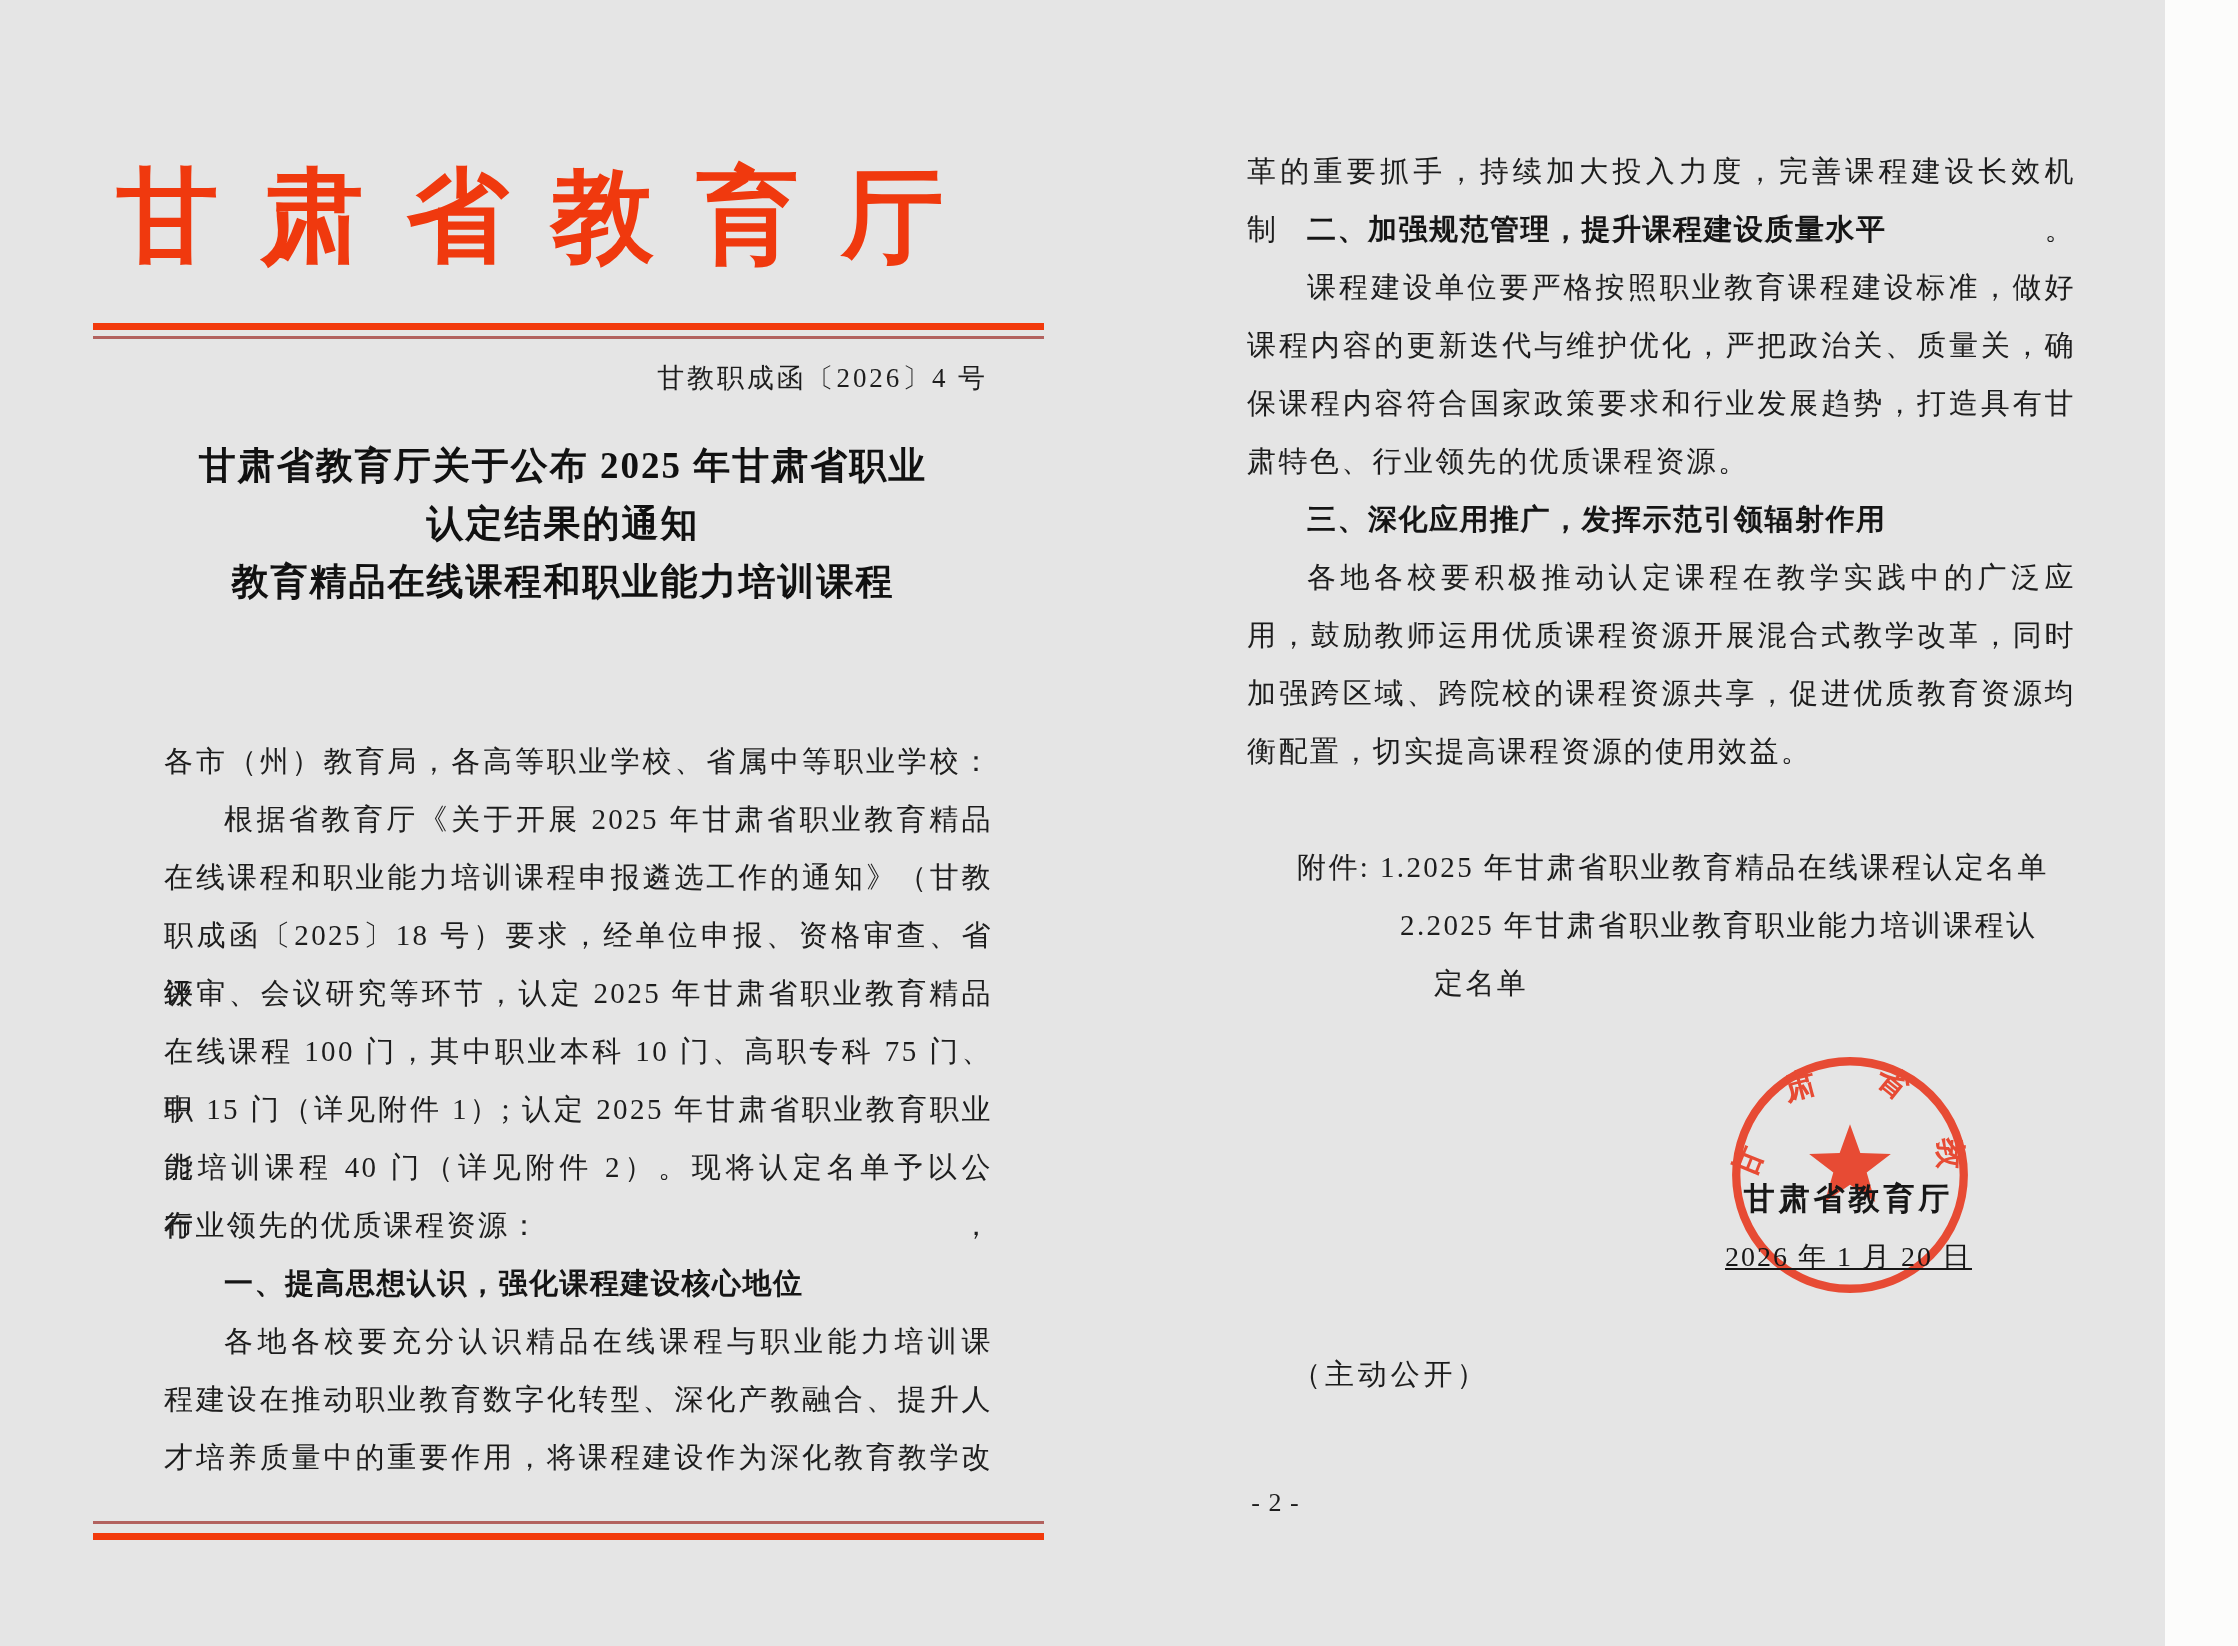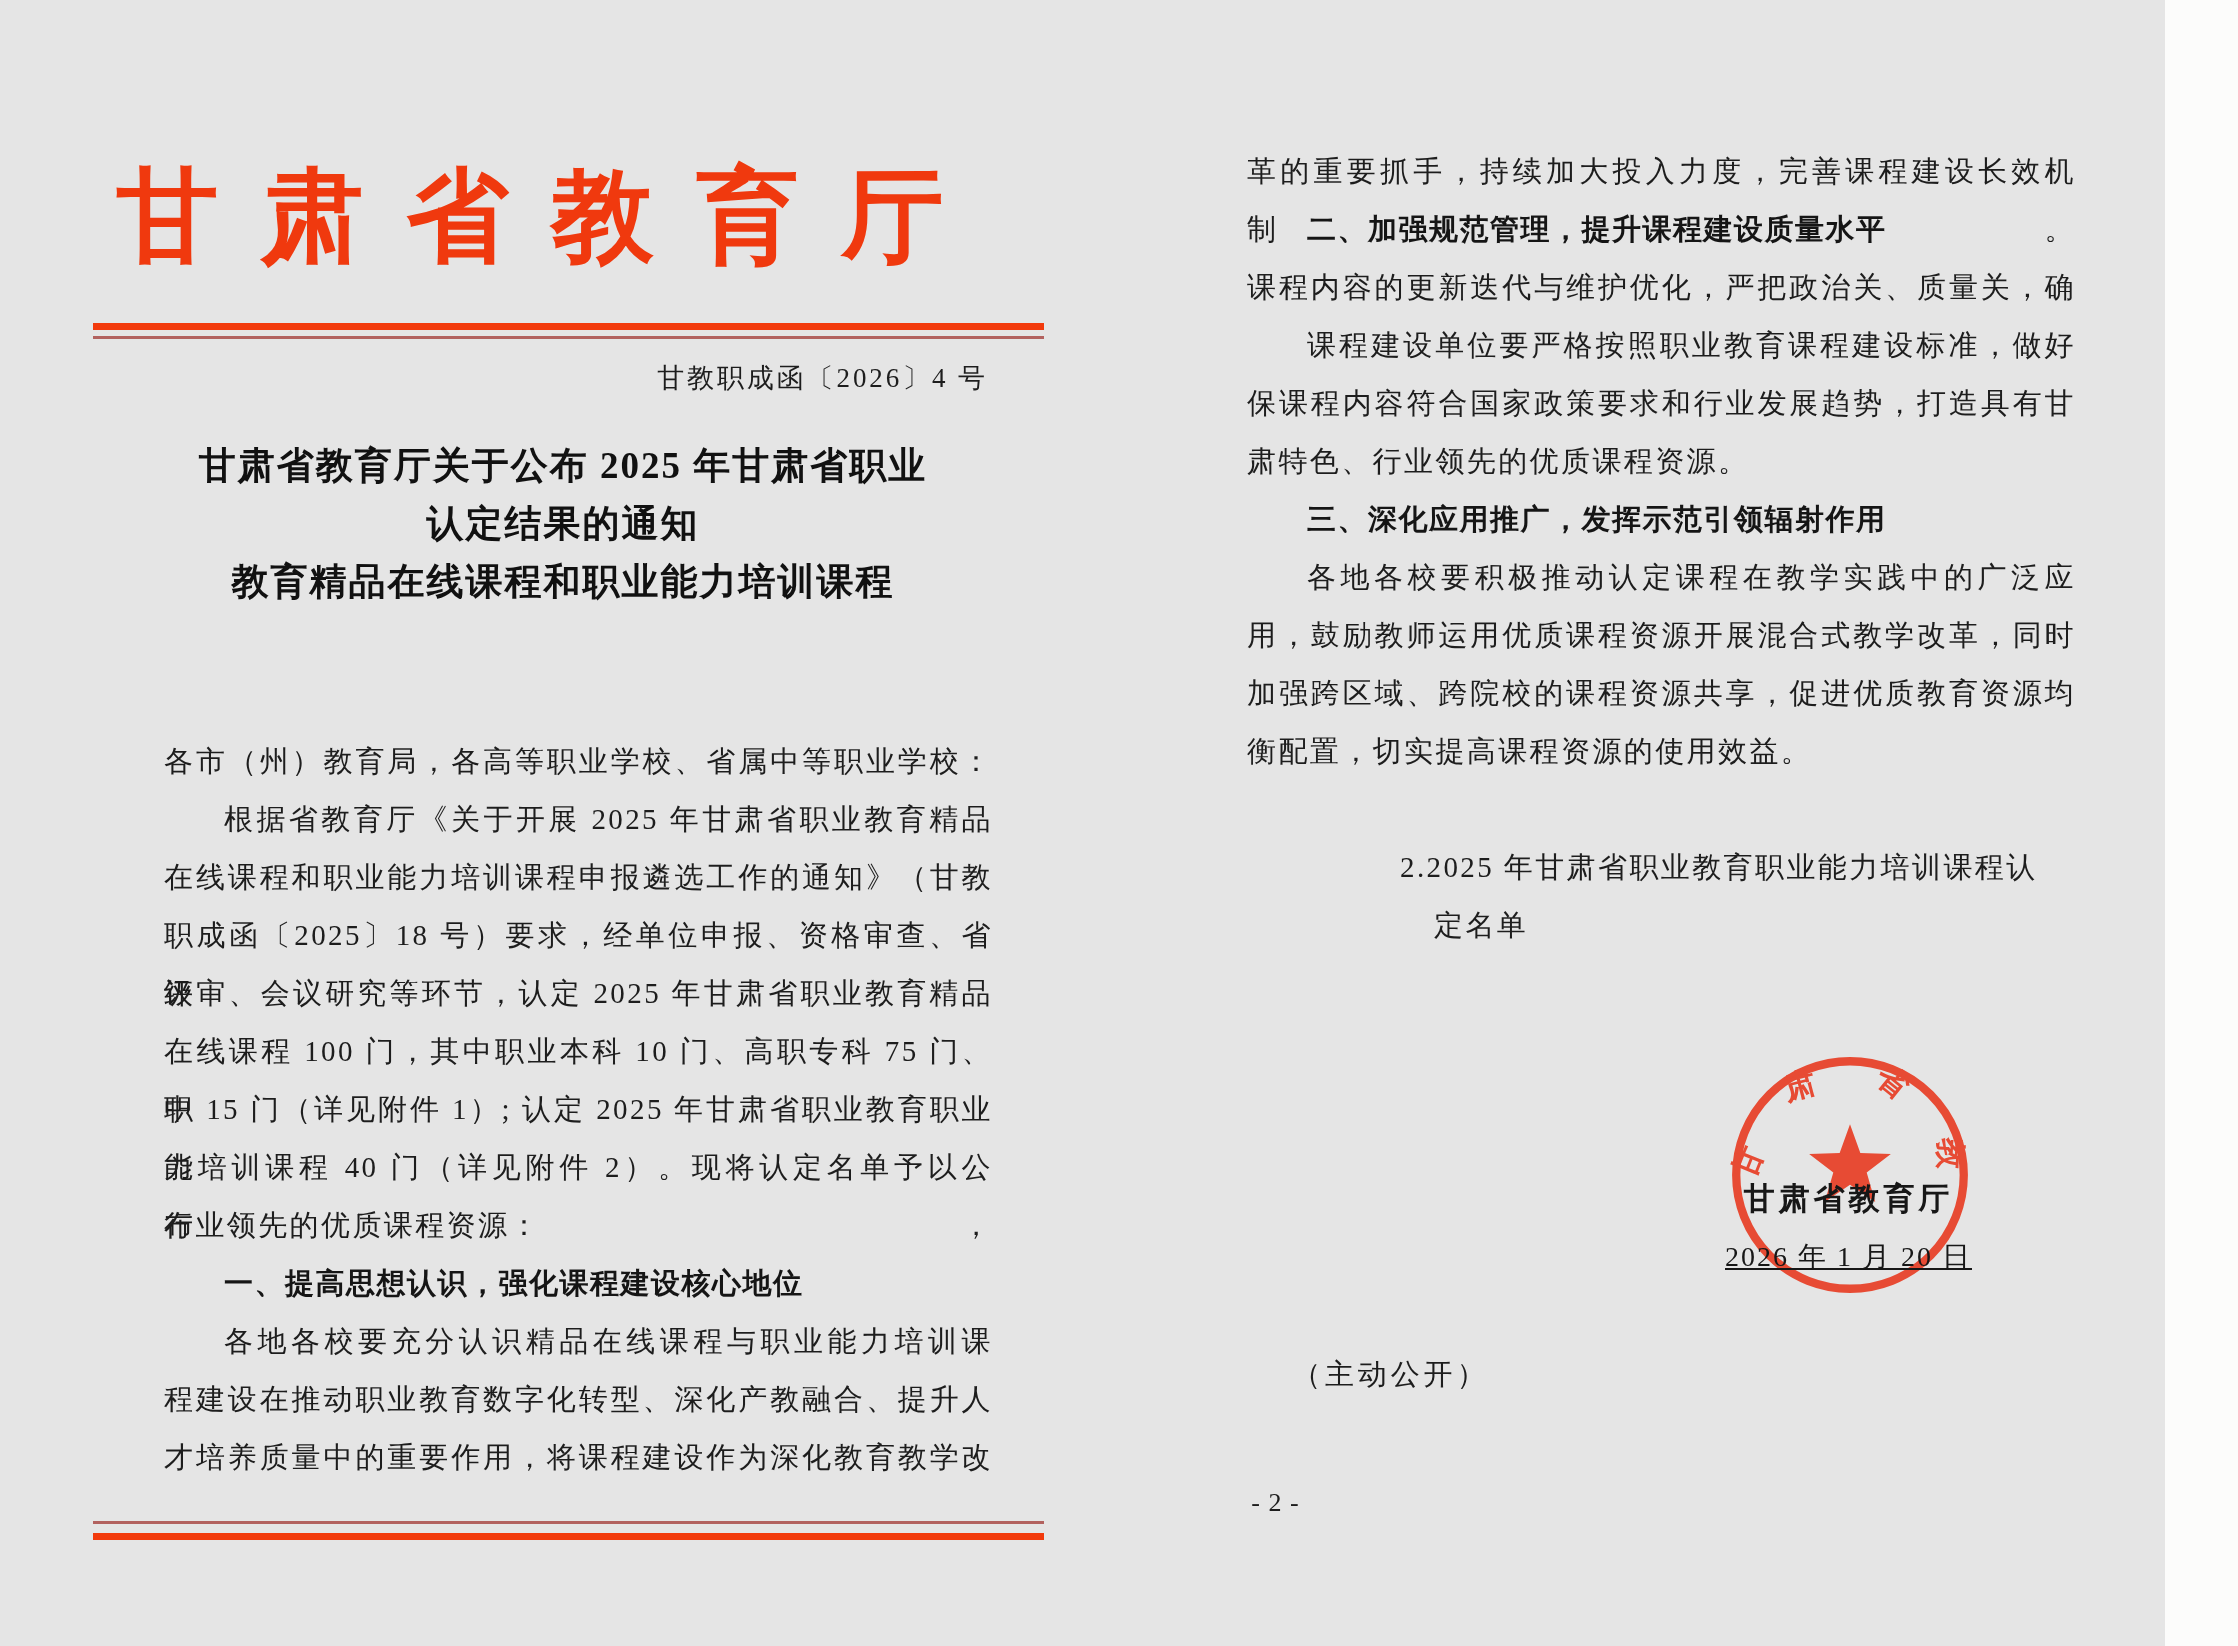--- a/index.html
+++ b/index.html
@@ -108,32 +108,33 @@
     <div class="bl fill">程建设在推动职业教育数字化转型、深化产教融合、提升人</div>
     <div class="bl fill">才培养质量中的重要作用，将课程建设作为深化教育教学改</div>
   </div>
 
   <div id="rule-bottom-thin" class="rule rule-thin"></div>
   <div id="rule-bottom-thick" class="rule rule-thick"></div>
 
   <div id="right-body" class="body-block">
     <div class="bl fill">革的重要抓手，持续加大投入力度，完善课程建设长效机制。</div>
     <div class="bl hd">二、加强规范管理，提升课程建设质量水平</div>
+    <div class="bl fill ind">课程建设单位要严格按照职业教育课程建设标准，做好</div>
     <div class="bl fill">课程内容的更新迭代与维护优化，严把政治关、质量关，确</div>
-    <div class="bl fill ind">课程建设单位要严格按照职业教育课程建设标准，做好</div>
     <div class="bl fill">保课程内容符合国家政策要求和行业发展趋势，打造具有甘</div>
     <div class="bl">肃特色、行业领先的优质课程资源。</div>
     <div class="bl hd">三、深化应用推广，发挥示范引领辐射作用</div>
     <div class="bl fill ind">各地各校要积极推动认定课程在教学实践中的广泛应</div>
     <div class="bl fill">用，鼓励教师运用优质课程资源开展混合式教学改革，同时</div>
     <div class="bl fill">加强跨区域、跨院校的课程资源共享，促进优质教育资源均</div>
     <div class="bl">衡配置，切实提高课程资源的使用效益。</div>
   </div>
 
   <div id="attachments" class="body-block">
+    <div class="bl att-1">附件: 1.2025 年甘肃省职业教育精品在线课程认定名单</div>
     <div class="bl att-2">2.2025 年甘肃省职业教育职业能力培训课程认</div>
     <div class="bl att-3">定名单</div>
   </div>
 
   <svg id="official-seal" viewBox="0 0 512 512">
     <circle cx="256" cy="256" r="233" fill="none" stroke="#e84027" stroke-width="17"></circle>
     <polygon fill="#e84027" points="256,152 277.2,210.9 339.7,212.8 290.2,251.1 307.7,311.2 256,276 204.3,311.2 221.8,251.1 172.3,212.8 234.8,210.9"></polygon>
     <defs>
       <path id="seal-arc" d="M 85 318.2 A 182 182 0 1 1 427 318.2" fill="none"></path>
     </defs>

